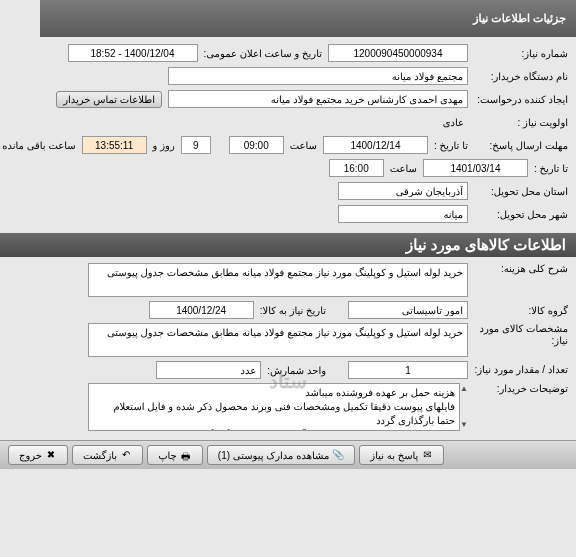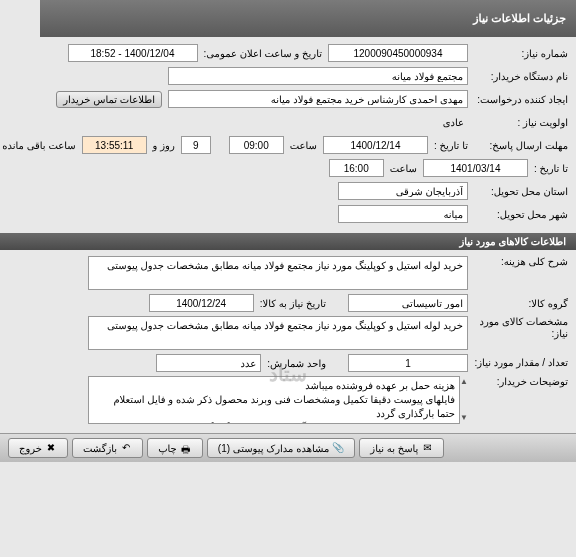--- a/index.html
+++ b/index.html
@@ -15,21 +15,21 @@
   color: #fff;
   padding: 12px 10px;
   font-size: 11px;
   font-weight: bold;
   margin-left: 40px;
 }
 .section-header {
   background: linear-gradient(to bottom, #6a6a6a, #4a4a4a);
   color: #fff;
   padding: 3px 10px;
-  font-size: 10px;
+  font-size: 15px;
   font-weight: bold;
 }
 .form-area {
   padding: 6px 8px;
   background: #e8e8e8;
 }
 .row {
   display: flex;
   align-items: center;
   margin-bottom: 3px;

